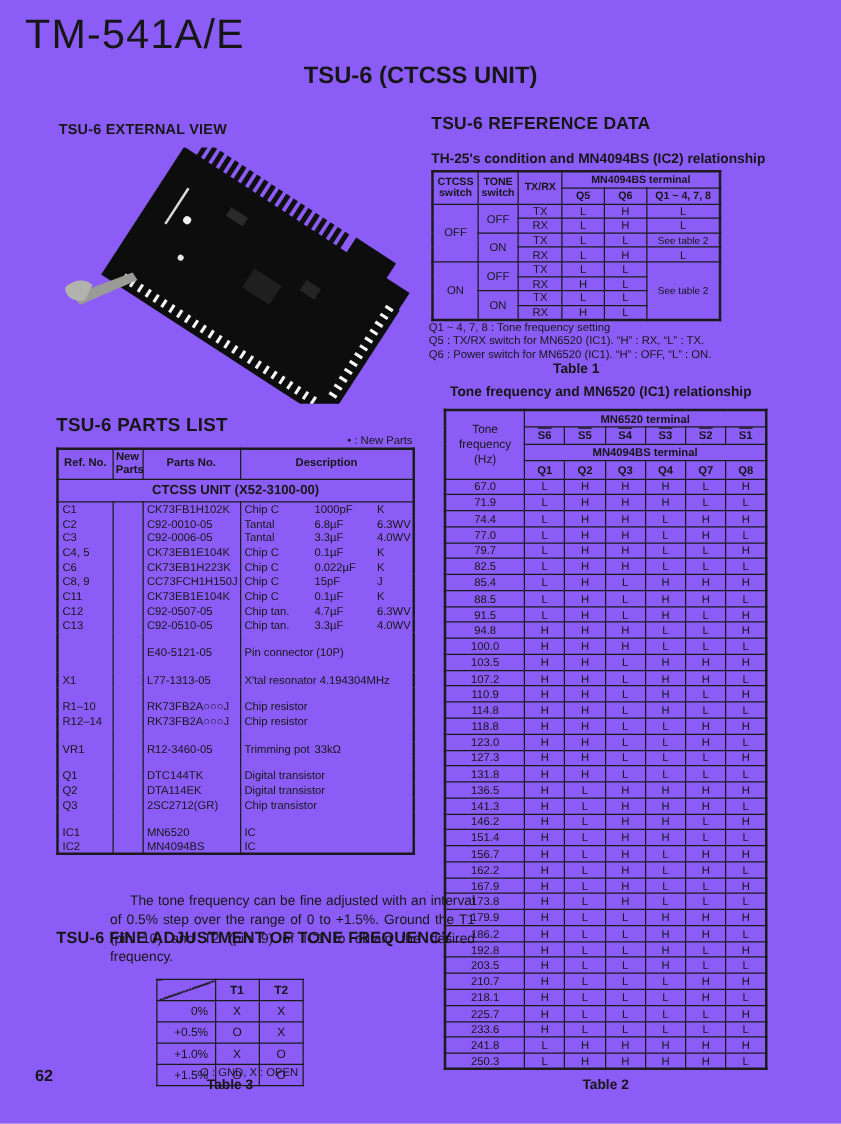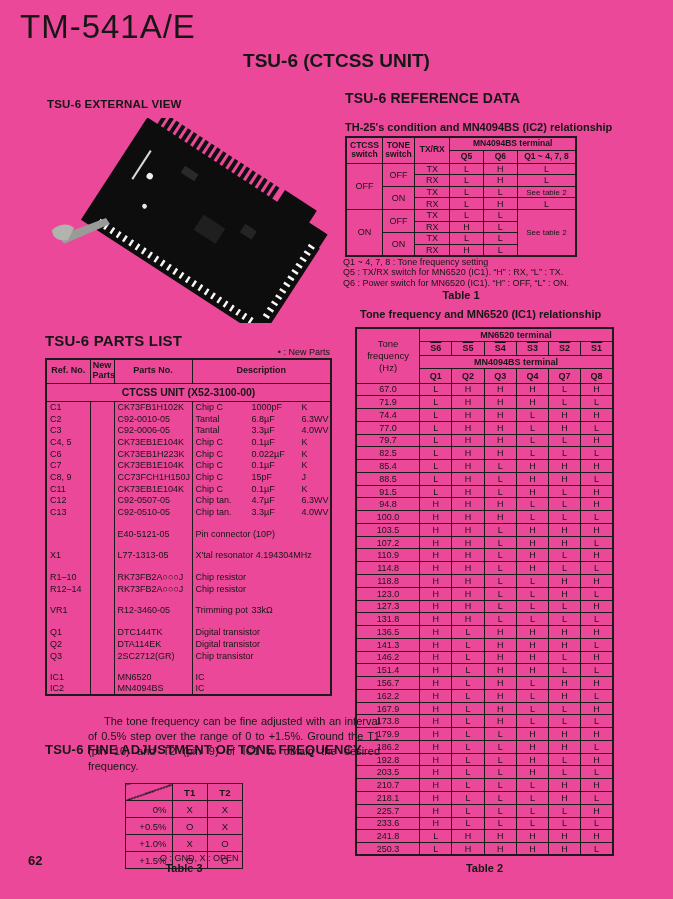--- a/index.html
+++ b/index.html
@@ -1,19 +1,19 @@
 <!DOCTYPE html>
 <html><head>
 <meta charset="utf-8">
 <style>
   * { margin:0; padding:0; box-sizing:border-box; }
   html,body { background:#e8e8e6; }
   .page {
     position:relative; width:673px; height:899px; margin:0 auto;
-    background:#ec4899; color:#161616; overflow:hidden;
+    background:#8b5cf6; color:#161616; overflow:hidden;
     font-family:"Liberation Sans", sans-serif;
   }
   .abs { position:absolute; }
 
   
   .model-title { left:20px; top:8px; font-size:33px; font-weight:500; letter-spacing:1px; }
   .unit-title  { left:0; right:0; top:50px; text-align:center; font-size:19px; font-weight:bold; }
   .sec-head    { font-weight:bold; font-size:13px; letter-spacing:.2px; }
   .sub-head    { font-weight:bold; font-size:11px; }
   .caption     { font-weight:bold; font-size:11px; text-align:center; }
@@ -157,26 +157,20 @@
           <td>CK73EB1E104K</td>
           <td><span class="d1">Chip C</span><span class="d2">0.1µF</span><span class="d3">K</span></td>
         </tr>
         <tr>
           <td>C6</td>
           <td></td>
           <td>CK73EB1H223K</td>
           <td><span class="d1">Chip C</span><span class="d2">0.022µF</span><span class="d3">K</span></td>
         </tr>
         <tr>
-          <td>C7</td>
-          <td></td>
-          <td>CK73EB1E104K</td>
-          <td><span class="d1">Chip C</span><span class="d2">0.1µF</span><span class="d3">K</span></td>
-        </tr>
-        <tr>
           <td>C8, 9</td>
           <td></td>
           <td>CC73FCH1H150J</td>
           <td><span class="d1">Chip C</span><span class="d2">15pF</span><span class="d3">J</span></td>
         </tr>
         <tr>
           <td>C11</td>
           <td></td>
           <td>CK73EB1E104K</td>
           <td><span class="d1">Chip C</span><span class="d2">0.1µF</span><span class="d3">K</span></td>

